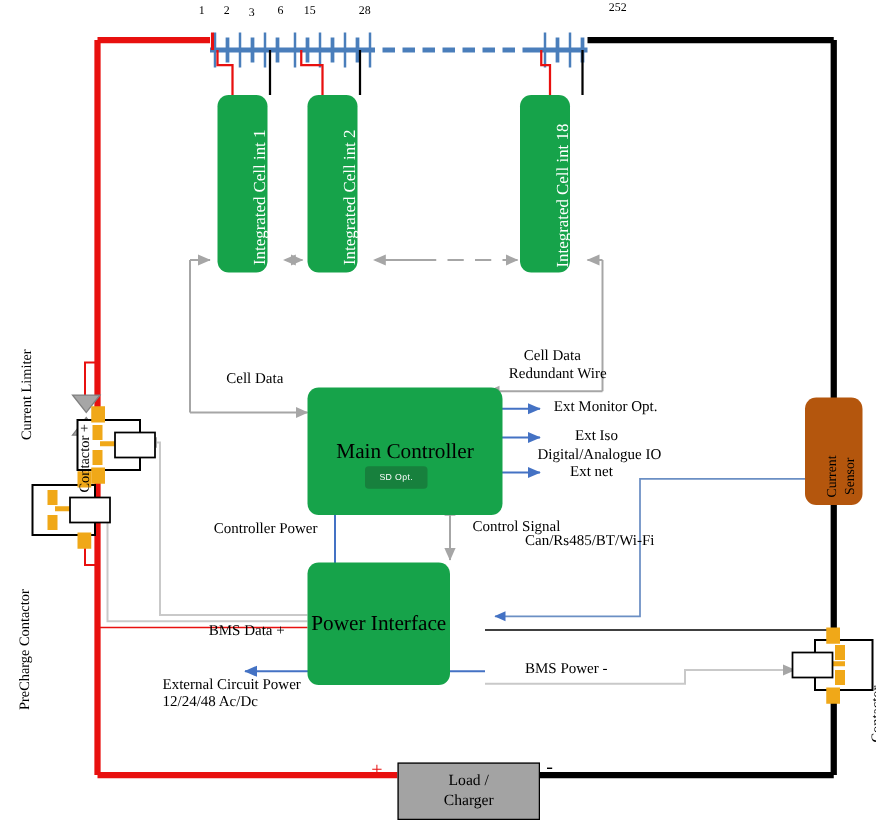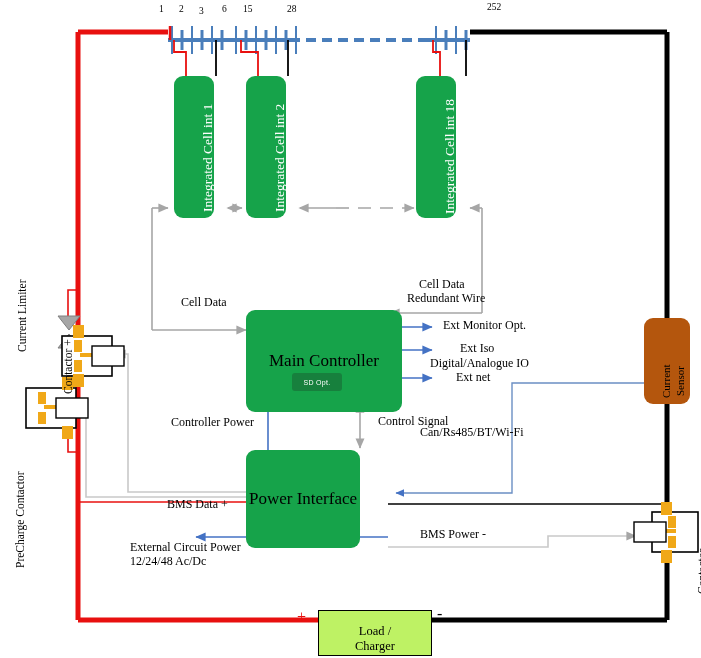--- a/index.html
+++ b/index.html
@@ -12,22 +12,22 @@
   .modbox{position:absolute;background:#16a34a;border-radius:9px;}
   .modtxt{position:absolute;color:#ffffff;font-family:"Liberation Serif",serif;font-size:13.5px;
           white-space:nowrap;transform-origin:0 0;}
   .bigbox{position:absolute;background:#16a34a;border-radius:9px;display:flex;align-items:center;justify-content:center;}
   .bigbox span{color:#000;font-size:17px;font-family:"Liberation Serif",serif;}
   .sdopt{position:absolute;background:#17803d;border-radius:3px;display:flex;align-items:center;justify-content:center;}
   .sdopt span{color:#ffffff;font-family:"Liberation Sans",sans-serif;font-size:7px;letter-spacing:.3px;}
   .sensor{position:absolute;background:#b4560d;border-radius:9px;}
   .sensortxt{position:absolute;color:#000;font-size:11px;font-family:"Liberation Serif",serif;
              transform-origin:0 0;text-align:center;line-height:1.15;}
-  .loadbox{position:absolute;background:#bef264;border:1.6px solid #000;display:flex;
-           align-items:flex-end;justify-content:center;text-align:center;}
+  .loadbox{position:absolute;background:#a3a3a3;border:1.6px solid #000;display:flex;
+           align-items:center;justify-content:center;text-align:center;}
   .loadbox span{font-size:12.5px;line-height:1.25;color:#000;}
   .num{position:absolute;font-size:9.5px;font-family:"Liberation Serif",serif;color:#000;}
   .plusmark{position:absolute;color:#e8100f;font-size:16px;}
   .minusmark{position:absolute;color:#000;font-size:16px;}
 </style>
 </head>
 <body>
 
 <div id="root">
 

